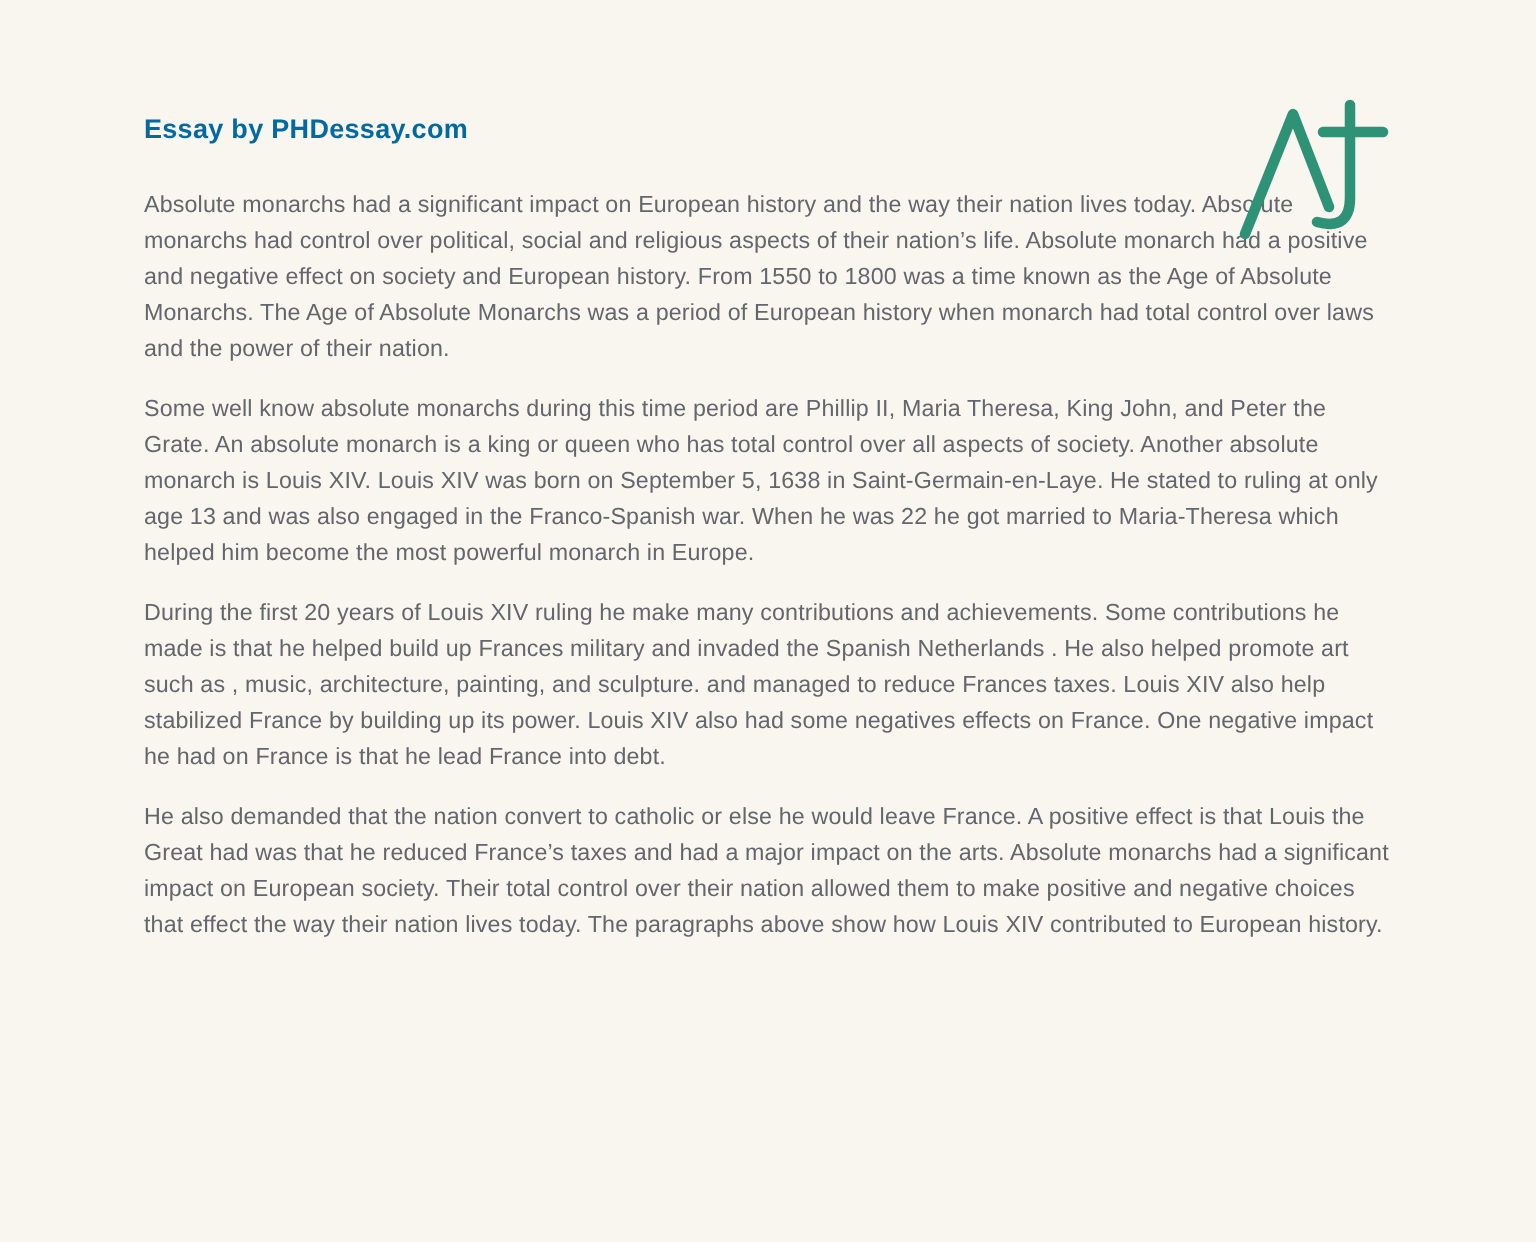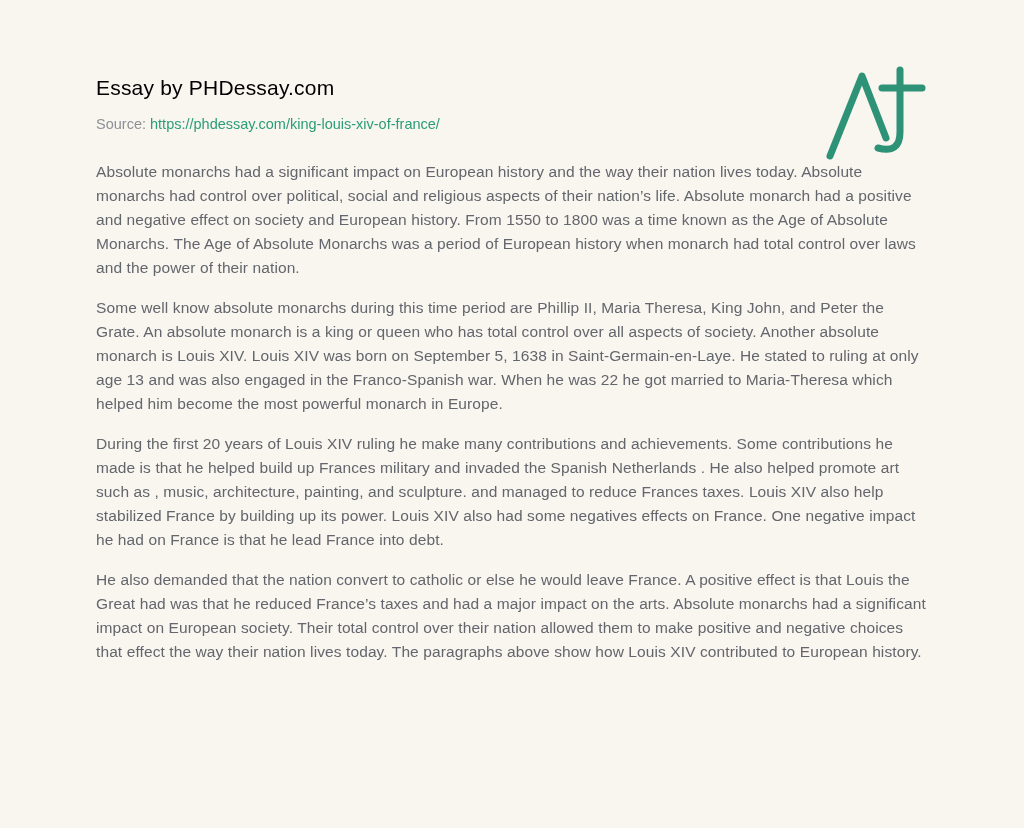--- a/index.html
+++ b/index.html
@@ -13,23 +13,23 @@
     font-family: "Liberation Sans", sans-serif;
     position: relative;
   }
   .page {
     position: relative;
     width: 1024px;
     height: 828px;
     padding: 76px 94px 0 96px;
   }
   .byline {
-    font-size: 21px;
-    font-weight: 400;
-    color: #000000;
+    font-size: 18px;
+    font-weight: 700;
+    color: #0369a1;
     letter-spacing: 0.2px;
   }
   .source-line {
     margin-top: 16px;
     font-size: 14.5px;
     color: #8d9096;
   }
   .source-line a {
     color: #2a9d78;
     text-decoration: none;
@@ -61,24 +61,20 @@
     letter-spacing: 0.1px;
   }
 </style>
 </head>
 <body>
 
 <div class="page">
 
   <div class="byline">Essay by PHDessay.com</div>
 
-  <div class="source-line">
-    <span>Source:</span>
-    <a href="#">https://phdessay.com/king-louis-xiv-of-france/</a>
-  </div>
 
   <div class="logo">
     <svg viewBox="0 0 104 100" width="104" height="100" fill="none" stroke="#2e9277" stroke-width="7" stroke-linecap="round" stroke-linejoin="round">
 
       <path d="M6 92 L38 12 L62 74"></path>
 
       <path d="M76 6 L76 68 Q76 90 54 84"></path>
 
       <path d="M58 24 L98 24"></path>
     </svg>

